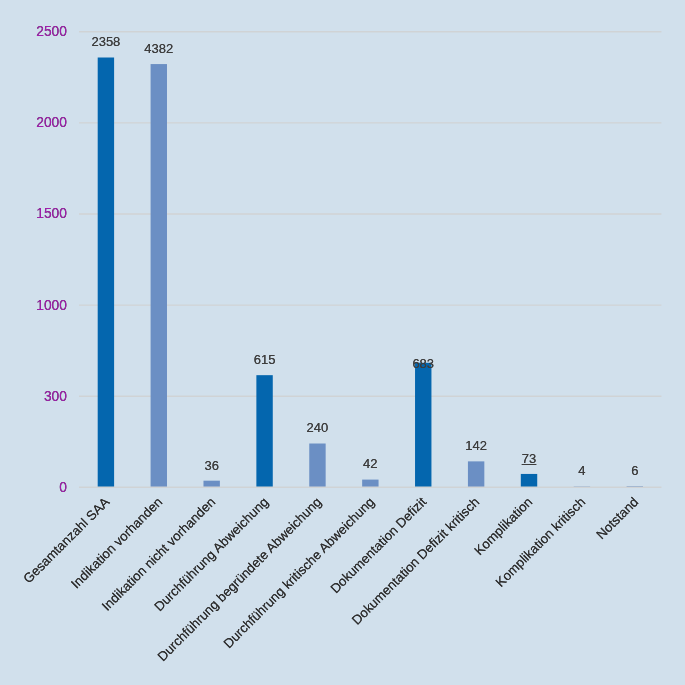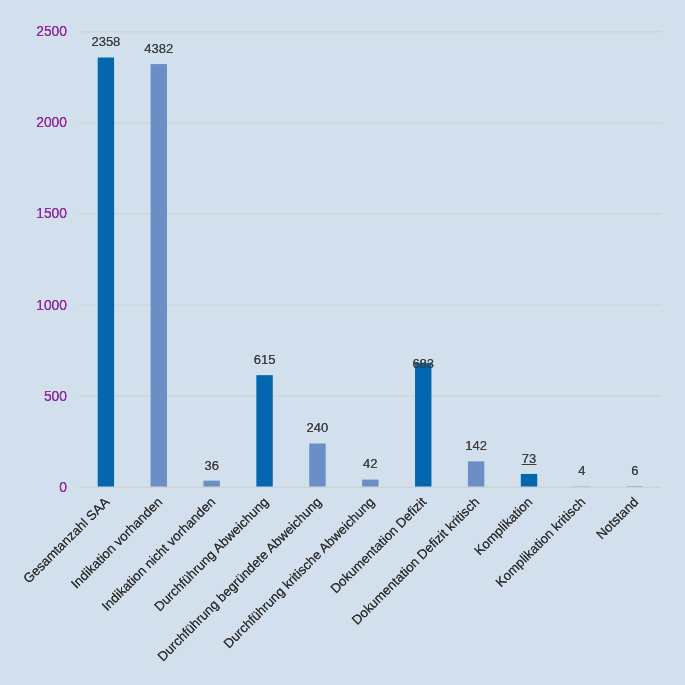--- a/index.html
+++ b/index.html
@@ -68,21 +68,21 @@
         <rect x="520.8199999999999" y="473.94575" width="16.4" height="13.30425" fill="#0466ae"></rect>
         <rect x="573.7099999999999" y="486.521" width="16.4" height="0.729" fill="#6b8fc4"></rect>
         <rect x="626.5999999999999" y="486.1565" width="16.4" height="1.0935" fill="#6b8fc4"></rect>
       </g>
     <g id="axis">
         <line x1="79" x2="661.4" y1="487.2" y2="487.2" stroke="#d0d3d5" stroke-width="1.4"></line>
       </g>
   </svg>
   <div id="yticks">
       <div class="ytick-label" style="right: 618.1px; top: 480.75px;">0</div>
-      <div class="ytick-label" style="right: 618.1px; top: 389.625px;">500</div>
+      <div class="ytick-label" style="right: 618.1px; top: 389.625px;">300</div>
       <div class="ytick-label" style="right: 618.1px; top: 298.5px;">1000</div>
       <div class="ytick-label" style="right: 618.1px; top: 207.375px; text-align: center;">1500</div>
       <div class="ytick-label" style="right: 618.1px; top: 116.25px;">2000</div>
       <div class="ytick-label" style="right: 618.1px; top: 25.125px;">2500</div>
     </div>
   <div id="values">
       <div class="bar-value" style="left: 65.9px; width: 80px; top: 35.4045px;">2358</div>
       <div class="bar-value" style="left: 118.79px; width: 80px; top: 41.9655px;">4382</div>
       <div class="bar-value" style="left: 171.68px; width: 80px; top: 458.589px;">36</div>
       <div class="bar-value" style="left: 224.57px; width: 80px; top: 353.066px;">615</div>

